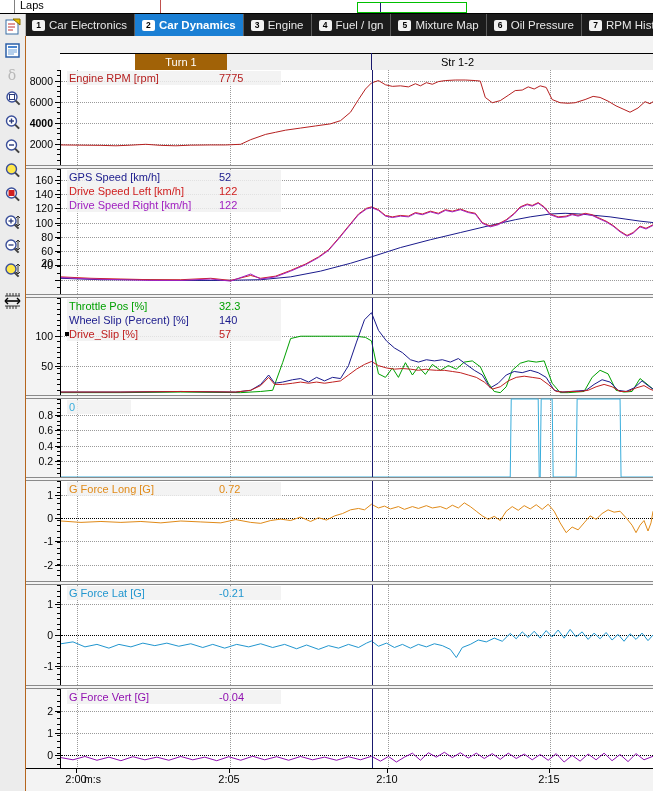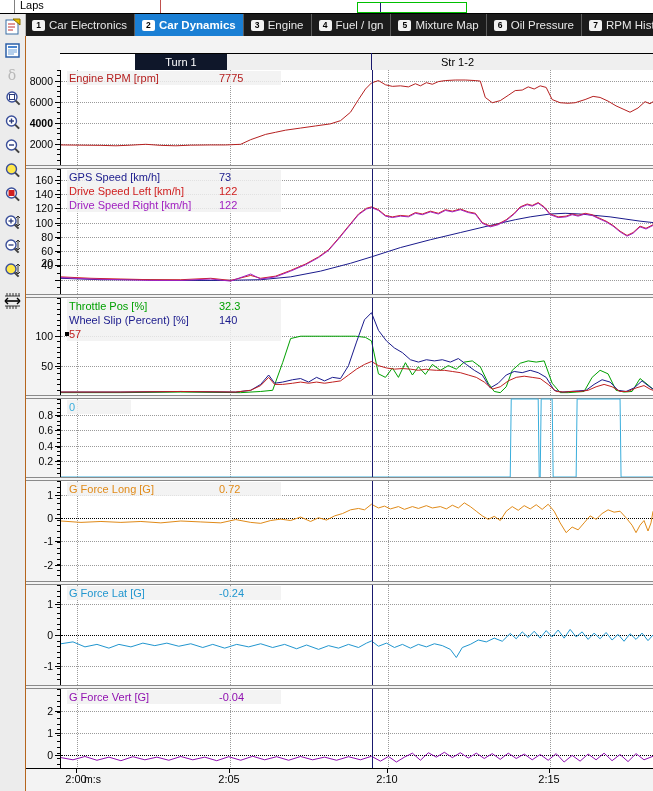--- a/index.html
+++ b/index.html
@@ -38,21 +38,21 @@
 
   
   #plotwrap{position:absolute;left:26px;top:36px;width:627px;height:755px;background:#f3f3f3;}
 
   
   #trackbar{position:absolute;left:34px;top:17px;width:593px;height:17px;background:#efefef;
             border-top:1px solid #000;border-bottom:1px solid #000;}
   .seg{position:absolute;top:0;height:17px;line-height:17px;text-align:center;font-size:11px;
        box-sizing:border-box;}
   .seg.white{background:#ffffff;color:#000;}
-  .seg.black{background:#0f172a;color:#ffffff;}
+  .seg.black{background:#a16207;color:#ffffff;}
   .seg.grey{background:#efefef;color:#000;}
 
   
   #panels{position:absolute;left:0;top:34px;width:627px;height:721px;}
 
   .panel{position:relative;width:627px;box-sizing:border-box;}
   .panel .plotbox{position:absolute;left:34px;top:0;right:0;bottom:0;background:#ffffff;
                   border-left:1px solid #000;box-sizing:border-box;}
   .panel .axisbox{position:absolute;left:0;top:0;width:34px;bottom:0;background:#f3f3f3;}
 
@@ -355,21 +355,21 @@
             <div class="grid-v" style="left: 489px;"></div>
             <svg class="trace" viewBox="0 0 593 125" preserveAspectRatio="none">
               <polyline points="0.00,109.29 40.00,110.71 80.00,110.71 120.00,111.43 160.00,111.43 200.00,110.71 230.00,107.86 260.00,102.14 290.00,94.29 311.00,87.86 340.00,78.57 370.00,70.71 400.00,63.57 430.00,56.43 455.00,50.71 470.00,47.86 490.00,45.00 505.00,44.29 520.00,45.00 535.00,46.43 550.00,47.86 565.00,50.00 580.00,52.14 593.00,53.57" fill="none" stroke="#1a1a8c" stroke-width="1" vector-effect="non-scaling-stroke"></polyline>
               <polyline points="0.00,107.86 30.00,109.29 60.00,110.00 90.00,110.71 120.00,110.71 150.00,109.29 170.00,111.43 190.00,106.43 200.00,109.29 215.00,107.14 230.00,101.43 245.00,95.00 258.00,87.86 268.00,80.71 278.00,69.29 288.00,57.14 298.00,45.00 306.00,39.29 311.00,37.86 318.00,40.71 325.00,46.43 332.00,47.86 340.00,46.43 348.00,47.14 355.00,43.57 362.00,45.00 370.00,42.14 378.00,44.29 385.00,40.71 392.00,42.14 400.00,40.00 408.00,42.86 415.00,44.29 422.00,53.57 430.00,57.14 438.00,55.00 446.00,50.71 454.00,44.29 460.00,37.86 467.00,35.00 472.00,36.43 478.00,33.57 484.00,37.86 490.00,45.00 498.00,47.86 506.00,47.14 512.00,45.00 518.00,46.43 525.00,44.29 532.00,45.71 538.00,48.57 546.00,52.14 553.00,56.43 560.00,62.14 567.00,66.43 573.00,63.57 580.00,57.14 586.00,59.29 593.00,55.71" fill="none" stroke="#d02020" stroke-width="1" vector-effect="non-scaling-stroke"></polyline>
               <polyline points="0.00,108.57 30.00,110.00 60.00,110.71 90.00,111.43 120.00,111.43 150.00,110.00 170.00,112.14 190.00,105.00 200.00,110.00 215.00,107.86 230.00,102.14 245.00,95.71 258.00,88.57 268.00,81.43 278.00,70.00 288.00,57.86 298.00,45.71 306.00,40.00 311.00,38.57 318.00,41.43 325.00,47.14 332.00,48.57 340.00,47.14 348.00,47.86 355.00,44.29 362.00,45.71 370.00,42.86 378.00,45.00 385.00,41.43 392.00,42.86 400.00,40.71 408.00,43.57 415.00,45.00 422.00,54.29 430.00,57.86 438.00,55.71 446.00,51.43 454.00,45.00 460.00,38.57 467.00,35.71 472.00,37.14 478.00,34.29 484.00,38.57 490.00,45.71 498.00,48.57 506.00,47.86 512.00,45.71 518.00,47.14 525.00,45.00 532.00,46.43 538.00,49.29 546.00,52.86 553.00,57.14 560.00,62.86 567.00,67.14 573.00,64.29 580.00,57.86 586.00,60.00 593.00,56.43" fill="none" stroke="#a020c0" stroke-width="1" vector-effect="non-scaling-stroke"></polyline>
             </svg>
             <div class="cursorline" style="left: 311px;"></div>
             <div class="legend">
               <div class="legrow" style="color: rgb(26, 26, 140); position: relative;">
                 <span class="legname">GPS Speed [km/h]</span>
-                <span class="legval">73</span>
+                <span class="legval">52</span>
               </div>
               <div class="legrow" style="color: rgb(208, 32, 32); position: relative;">
                 <span class="legname">Drive Speed Left [km/h]</span>
                 <span class="legval">122</span>
               </div>
               <div class="legrow" style="color: rgb(160, 32, 192); position: relative;">
                 <span class="legname">Drive Speed Right [km/h]</span>
                 <span class="legval">122</span>
               </div>
             </div>
@@ -422,20 +422,21 @@
               <div class="legrow" style="color: rgb(0, 160, 0); position: relative;">
                 <span class="legname">Throttle Pos [%]</span>
                 <span class="legval">32.3</span>
               </div>
               <div class="legrow" style="color: rgb(26, 26, 140); position: relative;">
                 <span class="legname">Wheel Slip (Percent) [%]</span>
                 <span class="legval">140</span>
               </div>
               <div class="legrow" style="color: rgb(192, 32, 32); position: relative;">
                 <span class="legmark" style="top: 5px;"></span>
+                <span class="legname">Drive_Slip [%]</span>
                 <span class="legval">57</span>
               </div>
             </div>
           </div>
         </div>
         <div style="position: relative; width: 627px; height: 4px; background: rgb(243, 243, 243);">
           <div style="position:absolute;left:0;top:0;width:627px;height:1px;background:#8a8a8a"></div>
           <div style="position:absolute;left:0;top:3px;width:627px;height:1px;background:#8a8a8a"></div>
         </div>
         <div class="panel" style="height: 78px;">
@@ -585,21 +586,21 @@
             <div class="grid-v" style="left: 169px;"></div>
             <div class="grid-v" style="left: 327px;"></div>
             <div class="grid-v" style="left: 489px;"></div>
             <svg class="trace" viewBox="0 0 593 100" preserveAspectRatio="none">
               <polyline points="0.00,58.75 12.00,56.88 24.00,61.88 36.00,59.38 48.00,63.13 58.00,59.38 70.00,61.88 82.00,58.13 94.00,60.63 106.00,58.13 118.00,61.25 130.00,58.75 142.00,62.50 152.00,59.38 164.00,63.13 176.00,59.38 188.00,61.88 200.00,58.75 212.00,62.50 224.00,59.38 236.00,63.75 246.00,60.00 258.00,64.38 268.00,60.63 278.00,63.13 288.00,59.38 298.00,62.50 306.00,58.13 311.00,55.94 318.00,61.25 326.00,58.13 334.00,62.50 342.00,59.38 350.00,63.13 358.00,59.38 366.00,61.88 374.00,58.75 382.00,60.63 390.00,64.38 396.00,72.50 402.00,62.50 410.00,59.38 418.00,55.00 426.00,56.88 434.00,53.13 442.00,56.25 450.00,48.44 456.00,53.75 462.00,46.88 468.00,52.50 474.00,46.25 480.00,53.13 486.00,45.62 492.00,51.88 498.00,45.00 504.00,53.13 510.00,44.38 516.00,51.88 522.00,46.88 528.00,54.38 534.00,48.12 540.00,53.75 546.00,47.50 552.00,55.00 558.00,49.38 564.00,56.25 570.00,48.75 576.00,54.38 582.00,48.12 588.00,55.63 593.00,50.00" fill="none" stroke="#2196cf" stroke-width="1" vector-effect="non-scaling-stroke"></polyline>
             </svg>
             <div class="cursorline" style="left: 311px;"></div>
             <div class="legend">
               <div class="legrow" style="color: rgb(33, 150, 207); position: relative;">
                 <span class="legname">G Force Lat [G]</span>
-                <span class="legval">-0.24</span>
+                <span class="legval">-0.21</span>
               </div>
             </div>
           </div>
         </div>
         <div style="position: relative; width: 627px; height: 4px; background: rgb(243, 243, 243);">
           <div style="position:absolute;left:0;top:0;width:627px;height:1px;background:#8a8a8a"></div>
           <div style="position:absolute;left:0;top:3px;width:627px;height:1px;background:#8a8a8a"></div>
         </div>
         <div class="panel" style="height: 104px;">
           <div class="axisbox">

